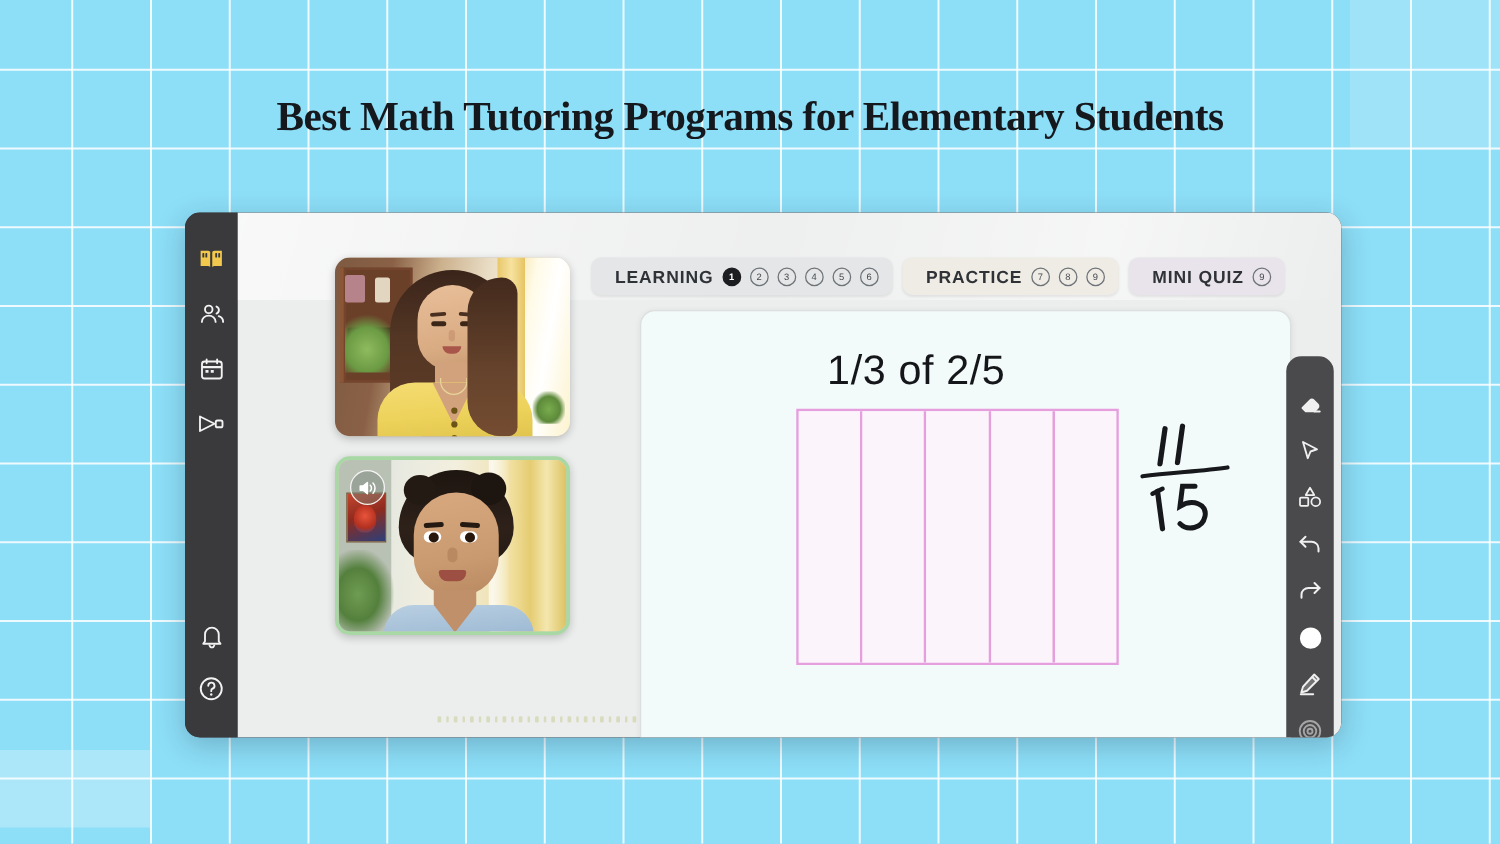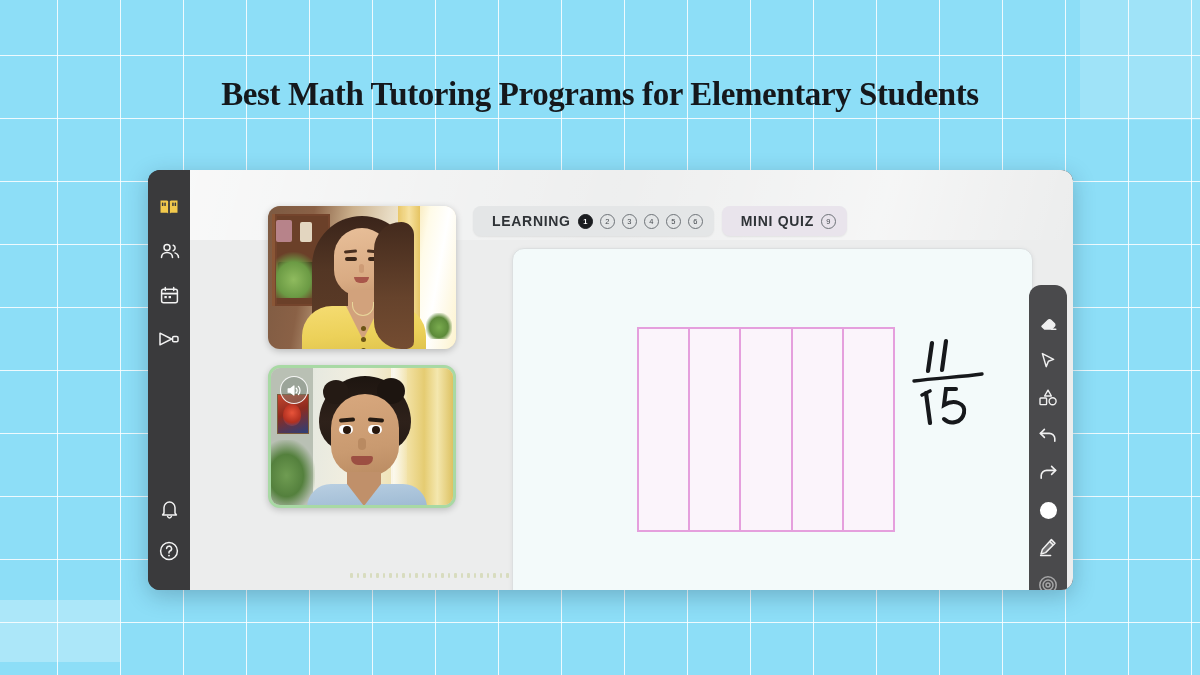--- a/index.html
+++ b/index.html
@@ -595,29 +595,36 @@
       <div id="group-learning" class="step-group">
         <span class="group-label">LEARNING</span>
         <span class="step-circle active">1</span>
         <span class="step-circle">2</span>
         <span class="step-circle">3</span>
         <span class="step-circle">4</span>
         <span class="step-circle">5</span>
         <span class="step-circle">6</span>
       </div>
 
+      <div id="group-practice" class="step-group">
+        <span class="group-label">PRACTICE</span>
+        <span class="step-circle">7</span>
+        <span class="step-circle">8</span>
+        <span class="step-circle">9</span>
+      </div>
 
       <div id="group-quiz" class="step-group">
         <span class="group-label">MINI QUIZ</span>
         <span class="step-circle">9</span>
       </div>
 
     </nav>
 
     <section id="whiteboard">
+      <div id="wb-title">1/3 of 2/5</div>
 
       <div id="fraction-grid">
         <div class="grid-col"></div>
         <div class="grid-col"></div>
         <div class="grid-col"></div>
         <div class="grid-col"></div>
         <div class="grid-col"></div>
       </div>
 
       <div id="handwritten-fraction">

